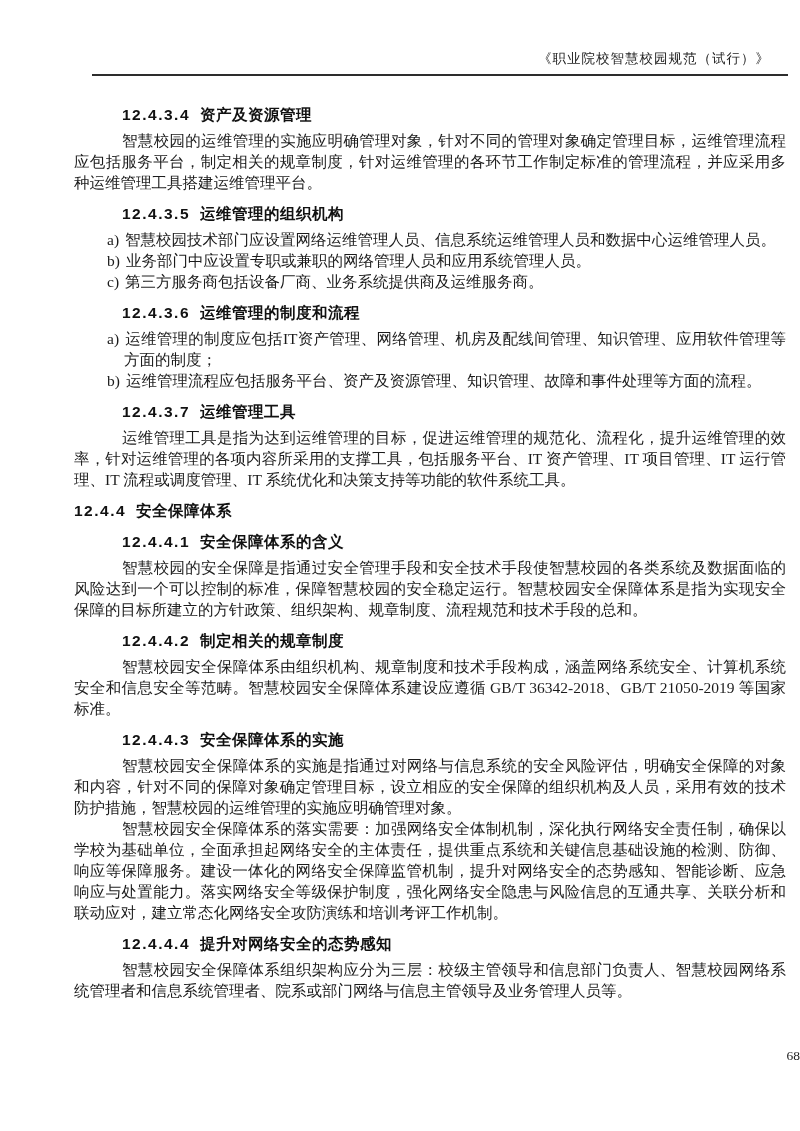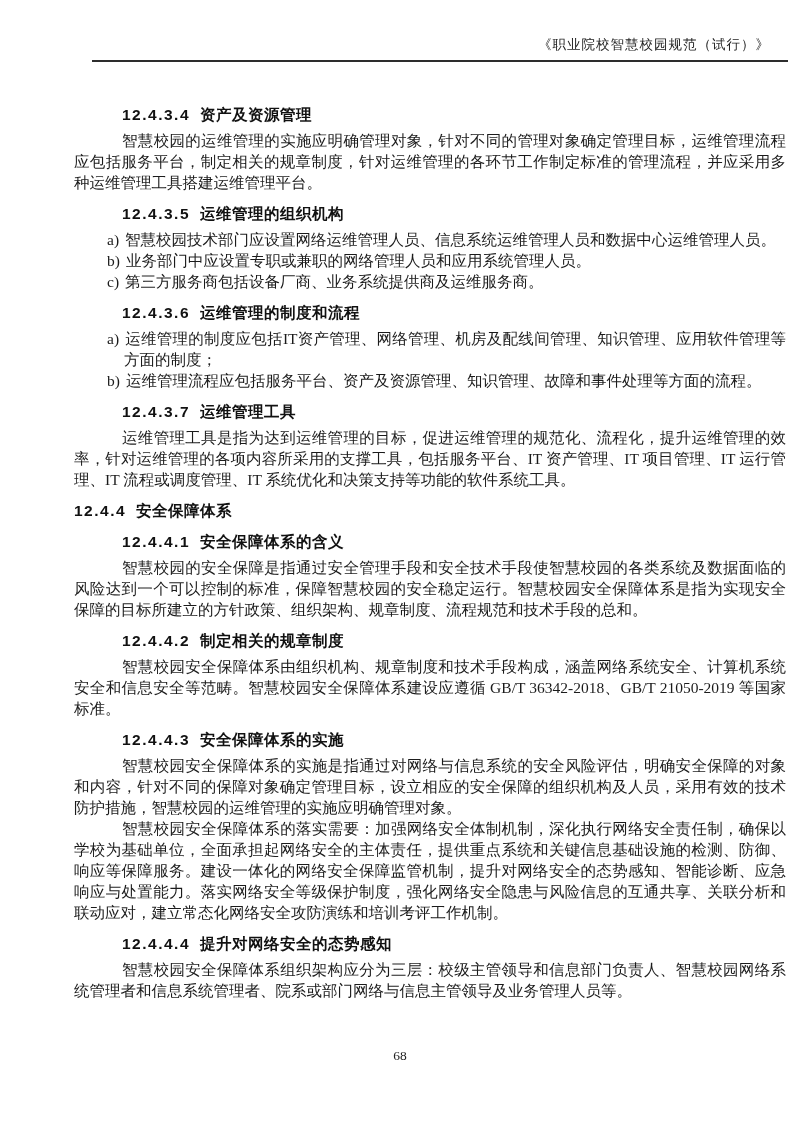--- a/index.html
+++ b/index.html
@@ -8,21 +8,21 @@
     width: 800px;
     height: 1131px;
     background: #ffffff;
     color: #1b1b1b;
     font-family: "Liberation Serif", "DejaVu Serif", serif;
     overflow: hidden;
   }
   
   .header { position: absolute; top: 0; left: 0; right: 0; }
   .header-title {
-    padding-top: 36px;
+    padding-top: 50px;
     margin-right: 30px;
     text-align: right;
     font-size: 13.5px;
     letter-spacing: 1px;
     color: #222;
   }
   .header-rule {
     margin: 6px 12px 0 92px;
     border-top: 2px solid #2d2d2d;
     height: 0;
@@ -51,21 +51,21 @@
   .htitle { margin-left: 10px; letter-spacing: 0.5px; }
   .para { margin: 0; text-indent: 48px; }
   .li { margin: 0; padding-left: 50px; text-indent: -17px; }
   .li .marker { margin-right: 6px; }
   
   .footer {
     position: absolute;
     top: 1048px;
     left: 0;
     right: 0;
-    text-align: center;
+    text-align: right;
     font-size: 13.5px;
     color: #222;
   }
 </style>
 </head>
 <body>
 
 <div class="page">
 
   <div class="header">

